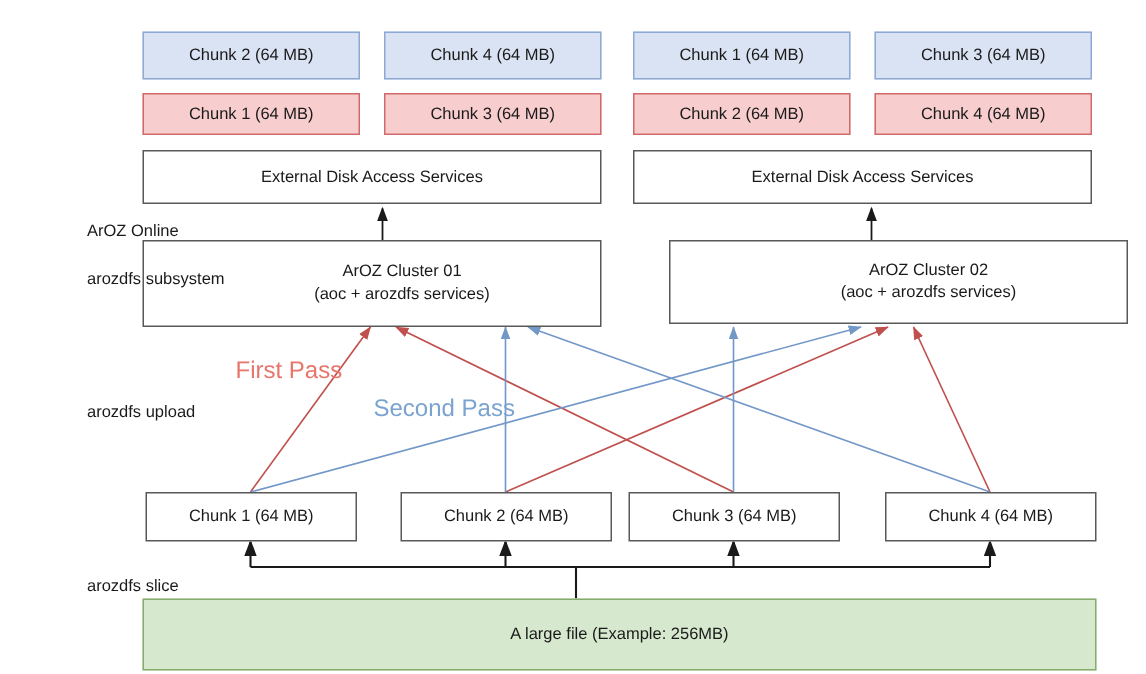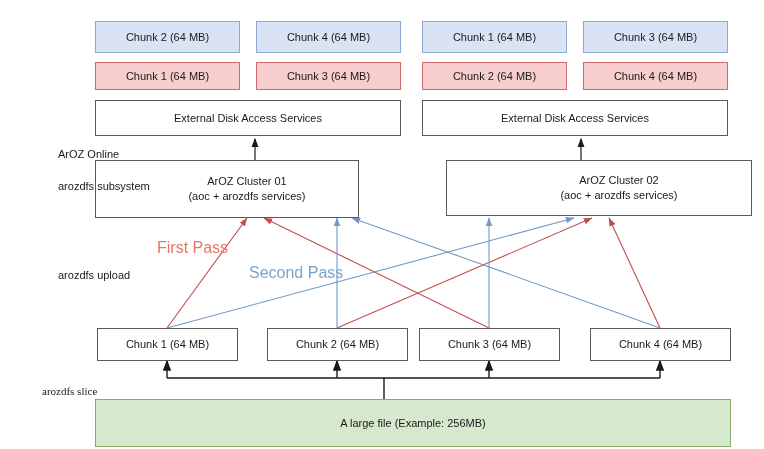--- a/index.html
+++ b/index.html
@@ -94,21 +94,21 @@
     <span>Chunk 4 (64 MB)</span>
   </div>
 
   <div class="node plain" style="left:95px;top:100px;width:306px;height:36px;">
     <span>External Disk Access Services</span>
   </div>
   <div class="node plain" style="left:422px;top:100px;width:306px;height:36px;">
     <span>External Disk Access Services</span>
   </div>
 
-  <div class="node plain" style="left:95px;top:160px;width:264px;height:58px;">
+  <div class="node plain" style="left:95px;top:160px;width:306px;height:58px;">
     <span class="l2">ArOZ Cluster 01</span>
     <span class="l2">(aoc + arozdfs services)</span>
   </div>
   <div class="node plain" style="left:446px;top:160px;width:306px;height:56px;">
     <span class="l2">ArOZ Cluster 02</span>
     <span class="l2">(aoc + arozdfs services)</span>
   </div>
 
   <div class="node plain" style="left:97px;top:328px;width:141px;height:33px;">
     <span>Chunk 1 (64 MB)</span>
@@ -127,20 +127,20 @@
     <span>A large file (Example: 256MB)</span>
   </div>
 
   <div class="sidelabel" style="left:18px;top:131px;">
     <span class="l2">ArOZ Online</span>
     <span class="l2">arozdfs subsystem</span>
   </div>
   <div class="sidelabel" style="left:18px;top:252px;">
     <span class="l2">arozdfs upload</span>
   </div>
-  <div class="sidelabel" style="left:2px;top:368px;font-family:Liberation Serif, serif;">
+  <div class="sidelabel" style="left:18px;top:368px;">
     <span class="l2">arozdfs slice</span>
   </div>
 
   <div class="passlabel" style="left:157px;top:240px;color:#e8756b;">First Pass</div>
   <div class="passlabel" style="left:249px;top:265px;color:#7ba3d0;">Second Pass</div>
 
 </div>
 
 </body></html>

